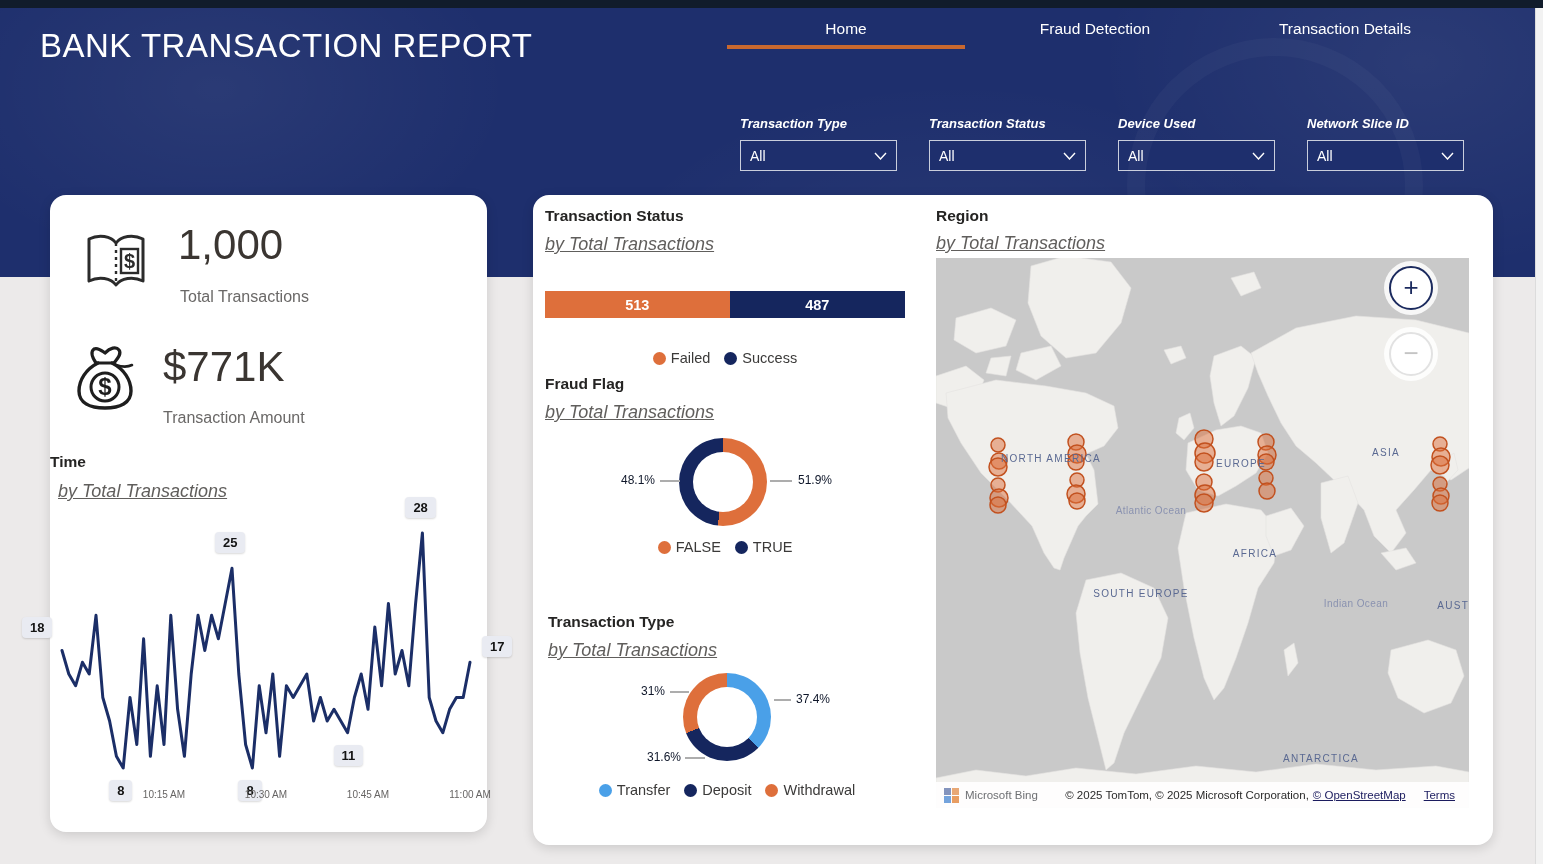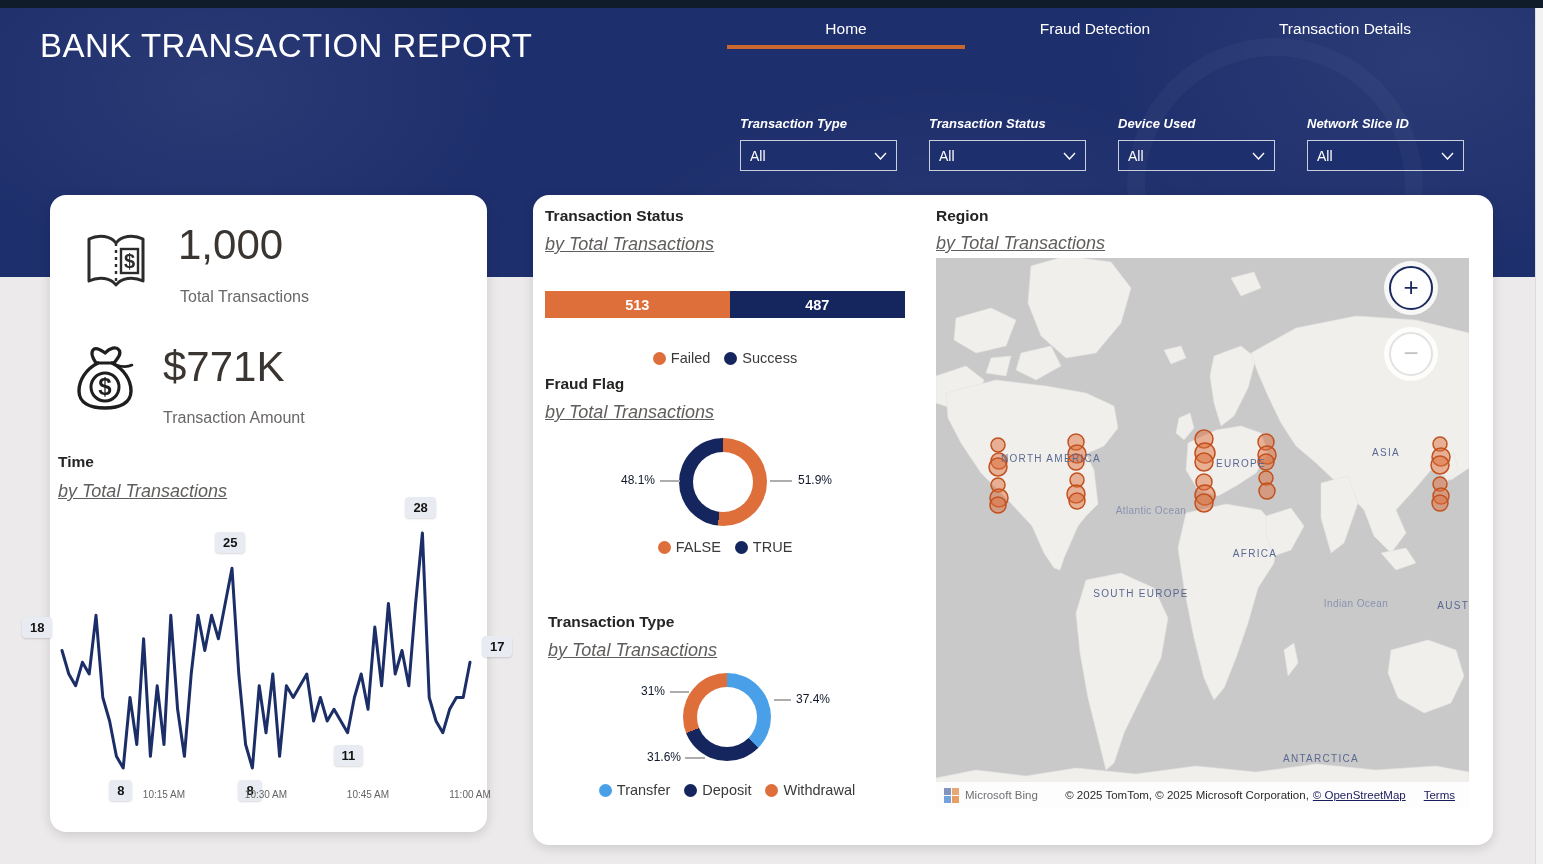--- a/index.html
+++ b/index.html
@@ -168,21 +168,21 @@
       <path d="M24 18 C20 12 18 7 22 4 C26 2 30 6 33 8 C38 3 44 1 47 5 C50 9 45 14 42 18" fill="none" stroke="#1E1E1E" stroke-width="3.2" stroke-linecap="round" stroke-linejoin="round"></path>
       <line x1="24" y1="18" x2="42" y2="18" stroke="#1E1E1E" stroke-width="3.2" stroke-linecap="round"></line>
       <path d="M44 20 C50 22 56 22 60 20" fill="none" stroke="#1E1E1E" stroke-width="2.6" stroke-linecap="round"></path>
       <circle cx="33" cy="42" r="14" fill="none" stroke="#1E1E1E" stroke-width="3"></circle>
       <text x="33" y="50" text-anchor="middle" font-size="24" font-weight="bold" fill="#1E1E1E" font-family="Liberation Sans, sans-serif">$</text>
     </svg>
   </span>
   <div class="kpi-value" style="left:113px;top:148px;">$771K</div>
   <div class="kpi-label" style="left:113px;top:214px;">Transaction Amount</div>
 
-  <div class="sec-title" style="left:8px;top:258px;">Time</div>
+  <div class="sec-title" style="left:0;top:258px;">Time</div>
   <div class="sec-sub" style="left:8px;top:286px;">by Total Transactions</div>
 
   <div id="time-chart">
     <svg id="time-line-svg" width="424" height="272" viewBox="0 0 424 272">
       <path id="time-line-path" fill="none" stroke-width="3" stroke-linejoin="round" stroke-linecap="round" stroke="#1B2E67" d="M 6.0 137.5 L 12.8 161.0 L 19.6 172.8 L 26.4 149.3 L 33.2 161.0 L 40.0 102.3 L 46.8 184.5 L 53.6 208.0 L 60.4 243.3 L 67.2 255.0 L 74.0 184.5 L 80.8 231.5 L 87.6 125.8 L 94.4 243.3 L 101.2 172.8 L 108.0 231.5 L 114.8 102.3 L 121.6 196.3 L 128.4 243.3 L 135.2 161.0 L 142.0 102.3 L 148.8 137.5 L 155.6 102.3 L 162.4 125.8 L 169.2 90.5 L 176.0 55.3 L 182.8 161.0 L 189.6 231.5 L 196.4 255.0 L 203.2 172.8 L 210.0 219.8 L 216.8 161.0 L 223.6 243.3 L 230.4 172.8 L 237.2 184.5 L 244.0 172.8 L 250.8 161.0 L 257.6 208.0 L 264.4 184.5 L 271.2 208.0 L 278.0 196.3 L 284.8 208.0 L 291.6 219.8 L 298.4 184.5 L 305.2 161.0 L 312.0 196.3 L 318.8 114.0 L 325.6 172.8 L 332.4 90.5 L 339.2 161.0 L 346.0 137.5 L 352.8 172.8 L 359.6 90.5 L 366.4 20.0 L 373.2 184.5 L 380.0 208.0 L 386.8 219.8 L 393.6 196.3 L 400.4 184.5 L 407.2 184.5 L 414.0 149.3"></path>
     </svg>
   <div class="chip" style="left: -34px; top: 103.5px;">18</div><div class="chip" style="left: 53.2px; top: 267px;">8</div><div class="chip" style="left: 159px; top: 19.25px;">25</div><div class="chip" style="left: 182.4px; top: 267px;">8</div><div class="chip" style="left: 277.6px; top: 231.75px;">11</div><div class="chip" style="left: 349.4px; top: -16px;">28</div><div class="chip" style="left: 426px; top: 123.25px;">17</div></div>
   <div id="time-xaxis">
       <span class="xtick" style="left: 108px;">10:15 AM</span>
       <span class="xtick" style="left: 210px;">10:30 AM</span>

